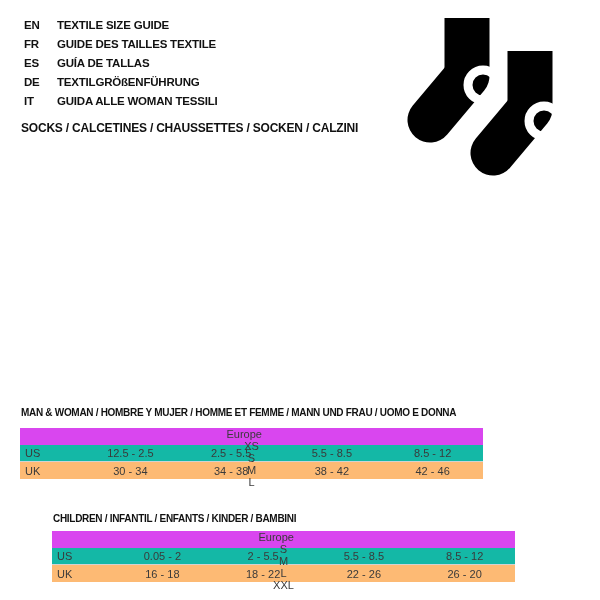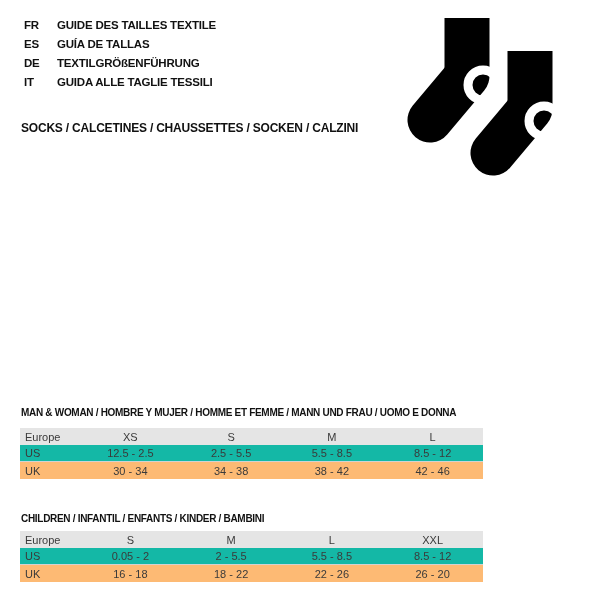--- a/index.html
+++ b/index.html
@@ -31,63 +31,67 @@
   }
 
   
   .sock-svg { position: absolute; left: 400px; top: 0; }
 
   
   .size-table {
     position: absolute; left: 20px; width: 463px;
   }
   .size-table.t1 { top: 407px; }
-  .size-table.t2 { top: 513px; }
+  .size-table.t2 { top: 513px; margin-left: 32px; }
   .table-title {
     font-size: 10px; font-weight: bold; color: #111111;
     letter-spacing: -0.3px; line-height: 12px; white-space: nowrap;
     padding-left: 1px;
   }
   .t1 .thead { margin-top: 9px; }
   .t2 .thead { margin-top: 6px; }
   .trow {
     display: flex; align-items: center;
     height: 17px; box-sizing: border-box;
     font-size: 11px; color: #3a3a3a;
   }
-  .thead { background: #e5e5e5; }
+  .thead { background: #d946ef; flex-direction: column; }
   .trow.us { background: #14b8a6; border-bottom: 1px solid #d2d2d2; }
   .trow.uk { background: #fdba74; }
   .cell-label {
     width: 60px; padding-left: 5px; box-sizing: border-box;
     white-space: nowrap;
   }
   .cell { flex: 1; text-align: center; white-space: nowrap; }
 </style>
 </head>
 <body>
 
 <div class="canvas">
 
   <div class="lang-list">
     <div class="lang-row">
+      <span class="lang-code">EN</span>
+      <span class="lang-label">TEXTILE SIZE GUIDE</span>
+    </div>
+    <div class="lang-row">
       <span class="lang-code">FR</span>
       <span class="lang-label">GUIDE DES TAILLES TEXTILE</span>
     </div>
     <div class="lang-row">
       <span class="lang-code">ES</span>
       <span class="lang-label">GUÍA DE TALLAS</span>
     </div>
     <div class="lang-row">
       <span class="lang-code">DE</span>
       <span class="lang-label">TEXTILGRÖßENFÜHRUNG</span>
     </div>
     <div class="lang-row">
       <span class="lang-code">IT</span>
-      <span class="lang-label">GUIDA ALLE TAGLIE TESSILI</span>
+      <span class="lang-label">GUIDA ALLE WOMAN TESSILI</span>
     </div>
   </div>
 
   <div class="category-title">SOCKS / CALCETINES / CHAUSSETTES / SOCKEN / CALZINI</div>
 
   <svg class="sock-svg" width="170" height="185" viewBox="400 0 170 185" aria-hidden="true">
     <defs>
       <g id="sock">
         <rect x="444.5" y="18" width="45" height="58" fill="#000000"></rect>
         <path d="M467 76 L430 120" stroke="#000000" stroke-width="45" stroke-linecap="round" fill="none"></path>

